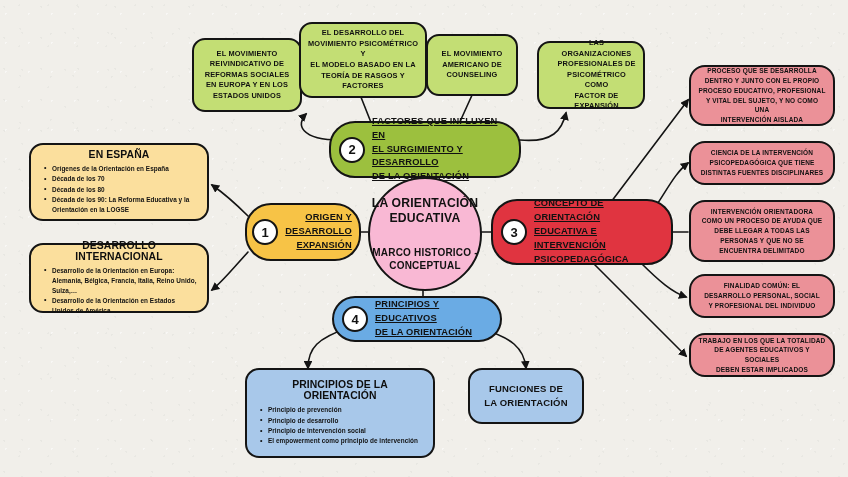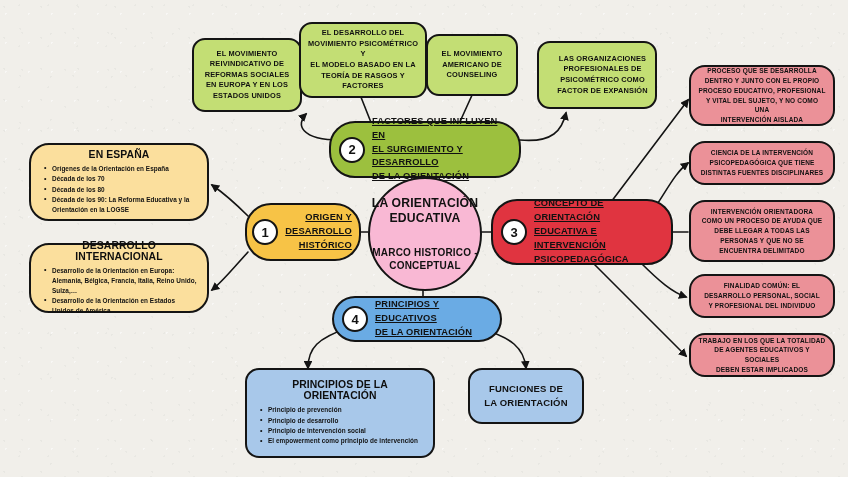--- a/index.html
+++ b/index.html
@@ -62,21 +62,21 @@
     text-align: center;
     font-weight: bold;
     font-size: 6.5px;
     line-height: 1.5;
     letter-spacing: 0.15px;
     padding: 4px 7px;
   }
   
   .leaf-yellow {
     background: #fbdf9d;
-    border-radius: 20px;
+    border-radius: 14px;
     padding: 6px 9px;
   }
   
   .leaf-blue {
     background: #a8c8ea;
     border-radius: 14px;
     padding: 6px 9px;
   }
   .leaf-blue.centered {
     text-align: center;
@@ -234,21 +234,21 @@
     <div>TEORÍA DE RASGOS Y</div>
     <div>FACTORES</div>
   </div>
 
   <div class="node leaf-green" style="left:426px; top:34px; width:92px; height:62px;">
     <div>EL MOVIMIENTO</div>
     <div>AMERICANO DE</div>
     <div>COUNSELING</div>
   </div>
 
-  <div class="node leaf-green" style="left:537px; top:41px; width:120px; height:68px;padding-left:17px;">
+  <div class="node leaf-green" style="left:537px; top:41px; width:108px; height:68px;padding-left:17px;">
     <div>LAS ORGANIZACIONES</div>
     <div>PROFESIONALES DE</div>
     <div>PSICOMÉTRICO COMO</div>
     <div>FACTOR DE EXPANSIÓN</div>
   </div>
 
   <div class="node branch branch-2" style="left:329px; top:121px; width:192px; height:57px;">
     <div class="badge">2</div>
     <div class="btext">
       <div>FACTORES QUE INFLUYEN EN</div>
@@ -273,21 +273,21 @@
       <li>Desarrollo de la Orientación en Europa: Alemania, Bélgica,  Francia, Italia, Reino Unido, Suiza,…</li>
       <li>Desarrollo de la Orientación en Estados Unidos de América</li>
     </ul>
   </div>
 
   <div class="node branch branch-1" style="left:245px; top:203px; width:116px; height:58px;">
     <div class="badge">1</div>
     <div class="btext" style="flex:1;">
       <div>ORIGEN Y</div>
       <div>DESARROLLO</div>
-      <div>HISTÓRICO</div>
+      <div>EXPANSIÓN</div>
     </div>
   </div>
 
   <div id="center-node" style="left:368px; top:177px; width:110px; height:110px;">
     <div class="c-title">
       <div>LA ORIENTACIÓN</div>
       <div>EDUCATIVA</div>
     </div>
     <div class="c-sub">
       <div>MARCO HISTORICO -</div>

